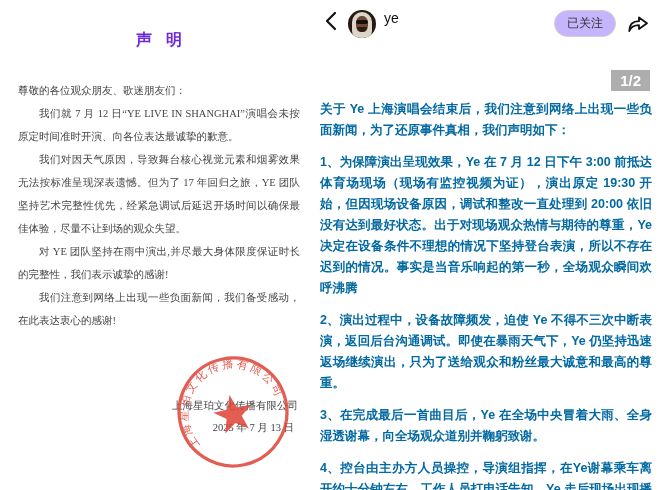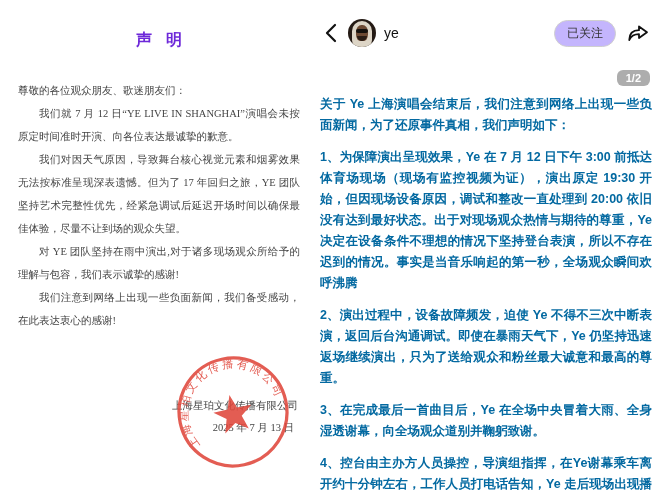--- a/index.html
+++ b/index.html
@@ -15,55 +15,55 @@
   .doc-body p { font-size:10.5px; line-height:23px; text-align:justify; color:#444; }
   .doc-body p.indent { text-indent:2em; }
   .doc-sign { position:absolute; right:10px; top:395px; text-align:right; font-size:10.5px; color:#444; }
   .doc-sign .sig { line-height:22px; }
   .doc-sign .date { line-height:22px; padding-right:4px; }
   .seal { position:absolute; left:175px; top:354px; width:116px; height:116px;
           transform:rotate(-12deg); opacity:0.88; pointer-events:none; }
 
   
   .post-panel { position:relative; flex:1; height:490px; background:#fff; padding:0 8px 0 12px; }
-  .post-header { display:flex; align-items:center; height:46px; margin-top:10px; }
+  .post-header { display:flex; align-items:flex-start; height:46px; margin-top:10px; }
   .back-btn { width:22px; height:22px; display:flex; align-items:center; justify-content:center; cursor:pointer; }
   .avatar { position:relative; width:28px; height:28px; border-radius:50%; background:#241a14;
             overflow:hidden; margin-left:6px; flex:0 0 auto; }
   .avatar .hood { position:absolute; left:4px; top:2px; width:20px; height:26px;
                   background:#ddd5c6; border-radius:10px 10px 7px 7px; }
   .avatar .face { position:absolute; left:8px; top:6px; width:12px; height:16px;
                   background:#6d4a33; border-radius:45% 45% 40% 40%; }
   .avatar .shades { position:absolute; left:8px; top:10px; width:12px; height:4px;
                     background:#14100c; border-radius:2px; }
   .avatar .beard { position:absolute; left:9px; top:17px; width:10px; height:5px;
                    background:#2a1d15; border-radius:0 0 5px 5px; }
   .username { font-size:14px; color:#111; margin-left:8px; flex:1; }
   .follow-btn { border:1px solid #cfcfcf; border-radius:14px; background:#c4b5fd; color:#333;
                 font-size:12px; padding:4px 12px; cursor:pointer; font-family:inherit; }
   .share-btn { width:28px; height:28px; margin-left:8px; display:flex; align-items:center;
                justify-content:center; cursor:pointer; }
   .page-badge-row { display:flex; justify-content:flex-end; margin:14px 2px 0 0; }
-  .page-badge { background:rgba(0,0,0,0.32); color:#fff; font-size:11px; padding:2px 9px;
-                border-radius:6px;font-weight:bold; }
+  .page-badge { background:rgba(0,0,0,0.32); color:#fff; font-size:15px; padding:2px 9px;
+                border-radius:0;font-weight:bold; }
   .post-body { margin-top:8px; }
   .post-body p { font-size:12.5px; font-weight:700; color:#0369a1; line-height:21px;
                  text-align:justify; margin-bottom:11px; }
 </style>
 </head>
 <body>
 
 <div class="doc-panel">
   <div class="doc-inner">
     <div class="doc-title">声明</div>
     <div class="doc-body">
       <p>尊敬的各位观众朋友、歌迷朋友们：</p>
       <p class="indent">我们就 7 月 12 日“YE LIVE IN SHANGHAI”演唱会未按原定时间准时开演、向各位表达最诚挚的歉意。</p>
       <p class="indent">我们对因天气原因，导致舞台核心视觉元素和烟雾效果无法按标准呈现深表遗憾。但为了 17 年回归之旅，YE 团队坚持艺术完整性优先，经紧急调试后延迟开场时间以确保最佳体验，尽量不让到场的观众失望。</p>
-      <p class="indent">对 YE 团队坚持在雨中演出,对于诸多现场观众所给予的理解与包容，我们表示诚挚的感谢!</p>
+      <p class="indent">对 YE 团队坚持在雨中演出,并尽最大身体限度保证时长的完整性，我们表示诚挚的感谢!</p>
       <p class="indent">我们注意到网络上出现一些负面新闻，我们备受感动，在此表达衷心的感谢!</p>
     </div>
   </div>
   <div class="doc-sign">
     <div class="sig">上海星珀文化传播有限公司</div>
     <div class="date">2025 年 7 月 13 日</div>
   </div>
   <svg class="seal" viewBox="0 0 114 114">
     <circle cx="57" cy="57" r="53" fill="none" stroke="#e0473c" stroke-width="3.2"></circle>
     <polygon fill="#e0473c" transform="translate(57,60)" points="0,-20 4.7,-6.5 19,-6.2 7.6,2.5 11.8,16.2 0,8 -11.8,16.2 -7.6,2.5 -19,-6.2 -4.7,-6.5"></polygon>

